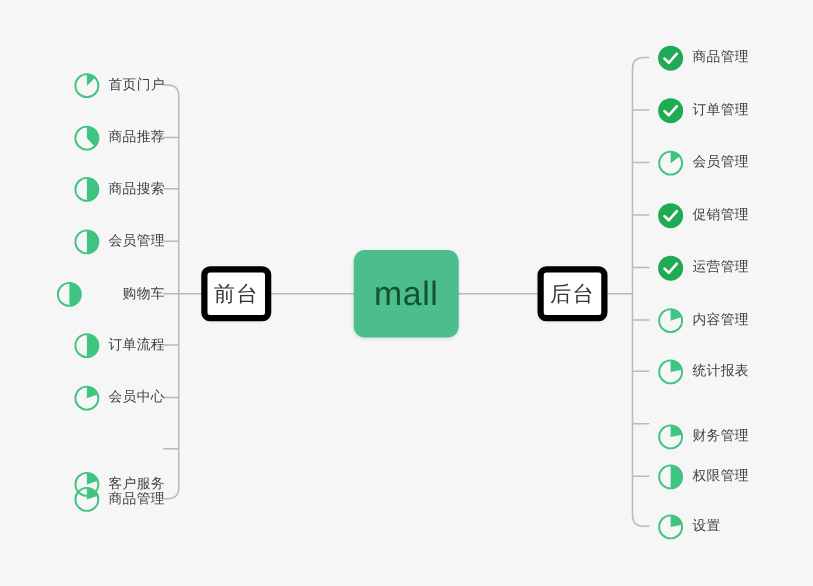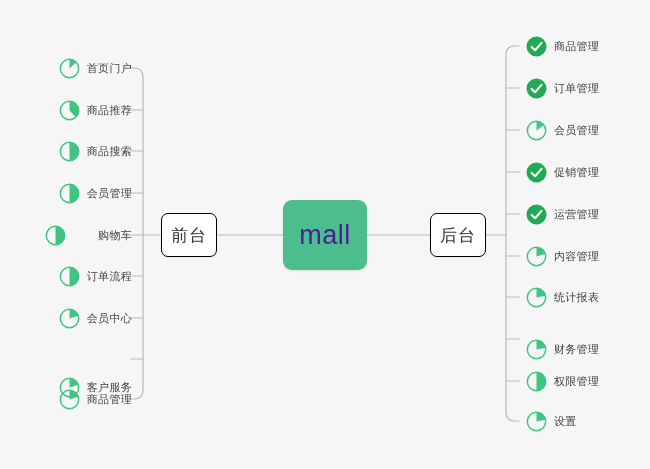--- a/index.html
+++ b/index.html
@@ -65,39 +65,39 @@
     position: absolute;
     display: flex;
     align-items: center;
     justify-content: center;
     box-sizing: border-box;
   }
   .node-branch {
     width: 56px;
     height: 44px;
     background: #ffffff;
-    border: 1px solid #000000;
+    border: 5px solid #000000;
     border-radius: 7px;
     box-shadow: 0 1px 2px rgba(0,0,0,0.045);
   }
   .node-branch .node-label {
     font-size: 17px;
     color: #333333;
     letter-spacing: 1px;
   }
   .node-root {
     width: 84px;
     height: 70px;
     background: #4cbd8c;
     border-radius: 9px;
     box-shadow: 0 1px 3px rgba(0,0,0,0.10);
   }
   .node-root .node-label {
     font-size: 27px;
-    color: #4c1d95;
+    color: #14532d;
     letter-spacing: 0.5px;
   }
 
   #node-front { left: 161px; top: 213px; }
   #node-back  { left: 430px; top: 213px; align-items: center; }
   #node-root  { left: 283px; top: 200px; }
 </style>
 </head>
 <body>
 

